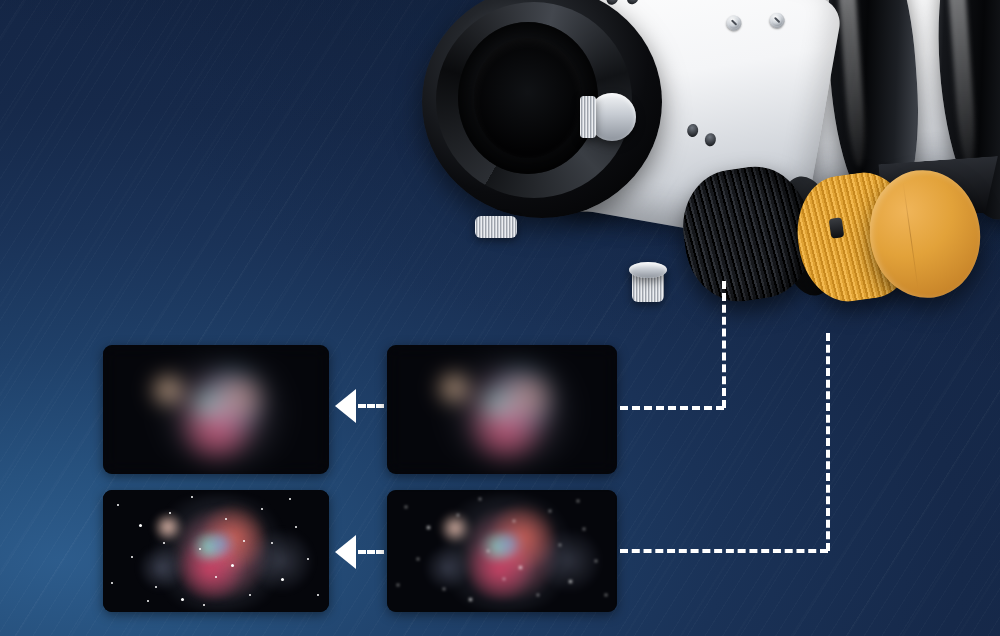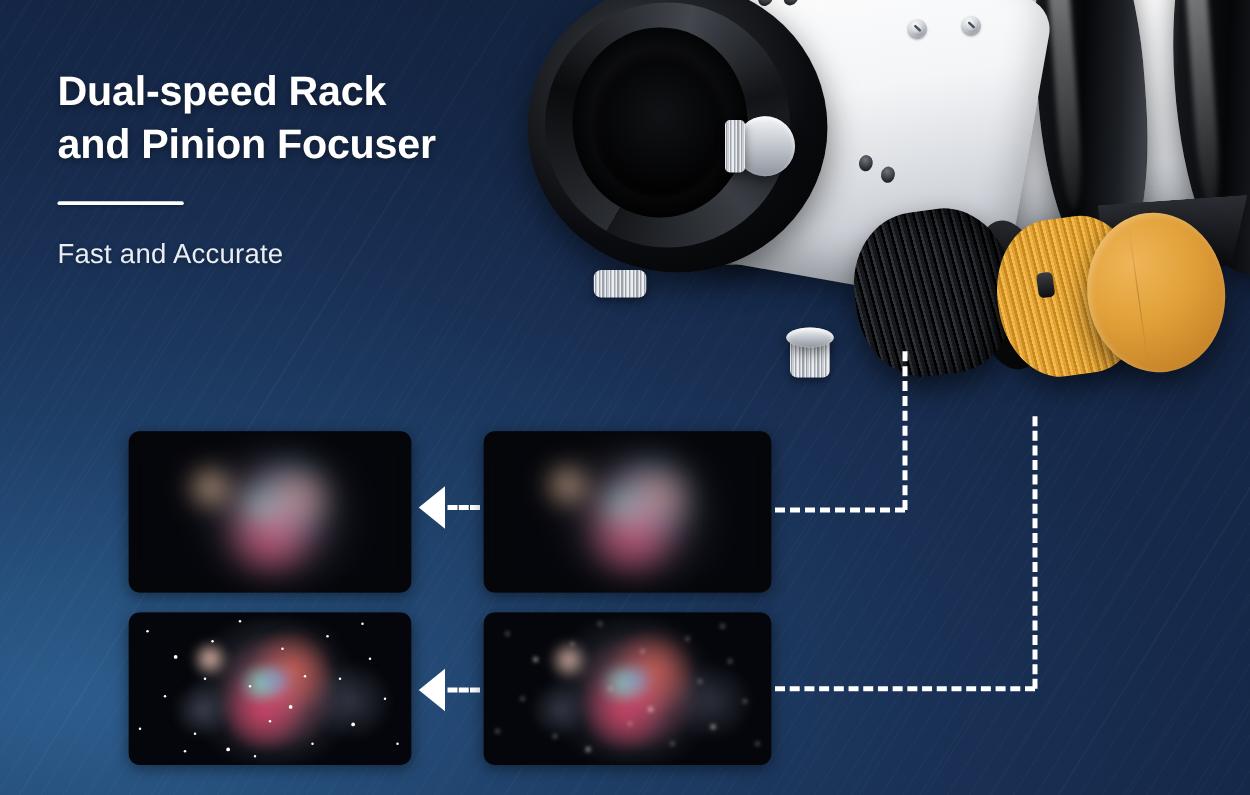--- a/index.html
+++ b/index.html
@@ -253,26 +253,20 @@
 
     <div class="sc coarse-rim"></div>
     <div class="sc coarse"></div>
     <div class="sc fine"></div>
     <div class="sc setscrew"></div>
     <div class="sc finecap">
       <div class="finecap-line"></div>
     </div>
   </div>
 
-  <div class="head">
-    <h1 class="title">Dual-speed Rack
-and Pinion Focuser</h1>
-    <div class="rule"></div>
-    <div class="subtitle">Fast and Accurate</div>
-  </div>
 
   <div class="panel" style="left:103px;top:345px;width:226px;height:129px;">
     <div class="neb blur-hi">
       <div class="core"></div>
       <div class="g" style="left:58px;top:26px;width:118px;height:86px;background:radial-gradient(circle,rgba(214,120,150,.72),rgba(120,60,110,0) 68%);"></div>
       <div class="g" style="left:88px;top:18px;width:84px;height:72px;background:radial-gradient(circle,rgba(110,190,225,.62),rgba(40,90,150,0) 70%);"></div>
       <div class="g" style="left:70px;top:52px;width:86px;height:66px;background:radial-gradient(circle,rgba(226,70,110,.66),rgba(140,30,80,0) 70%);"></div>
       <div class="g" style="left:42px;top:24px;width:46px;height:42px;background:radial-gradient(circle,rgba(238,196,160,.85),rgba(180,130,90,0) 70%);"></div>
       <div class="g" style="left:96px;top:30px;width:80px;height:44px;background:radial-gradient(circle,rgba(240,120,90,.5),rgba(160,60,50,0) 70%);"></div>
       <div class="g" style="left:80px;top:40px;width:48px;height:40px;background:radial-gradient(circle,rgba(120,230,200,.5),rgba(40,120,110,0) 70%);"></div>

